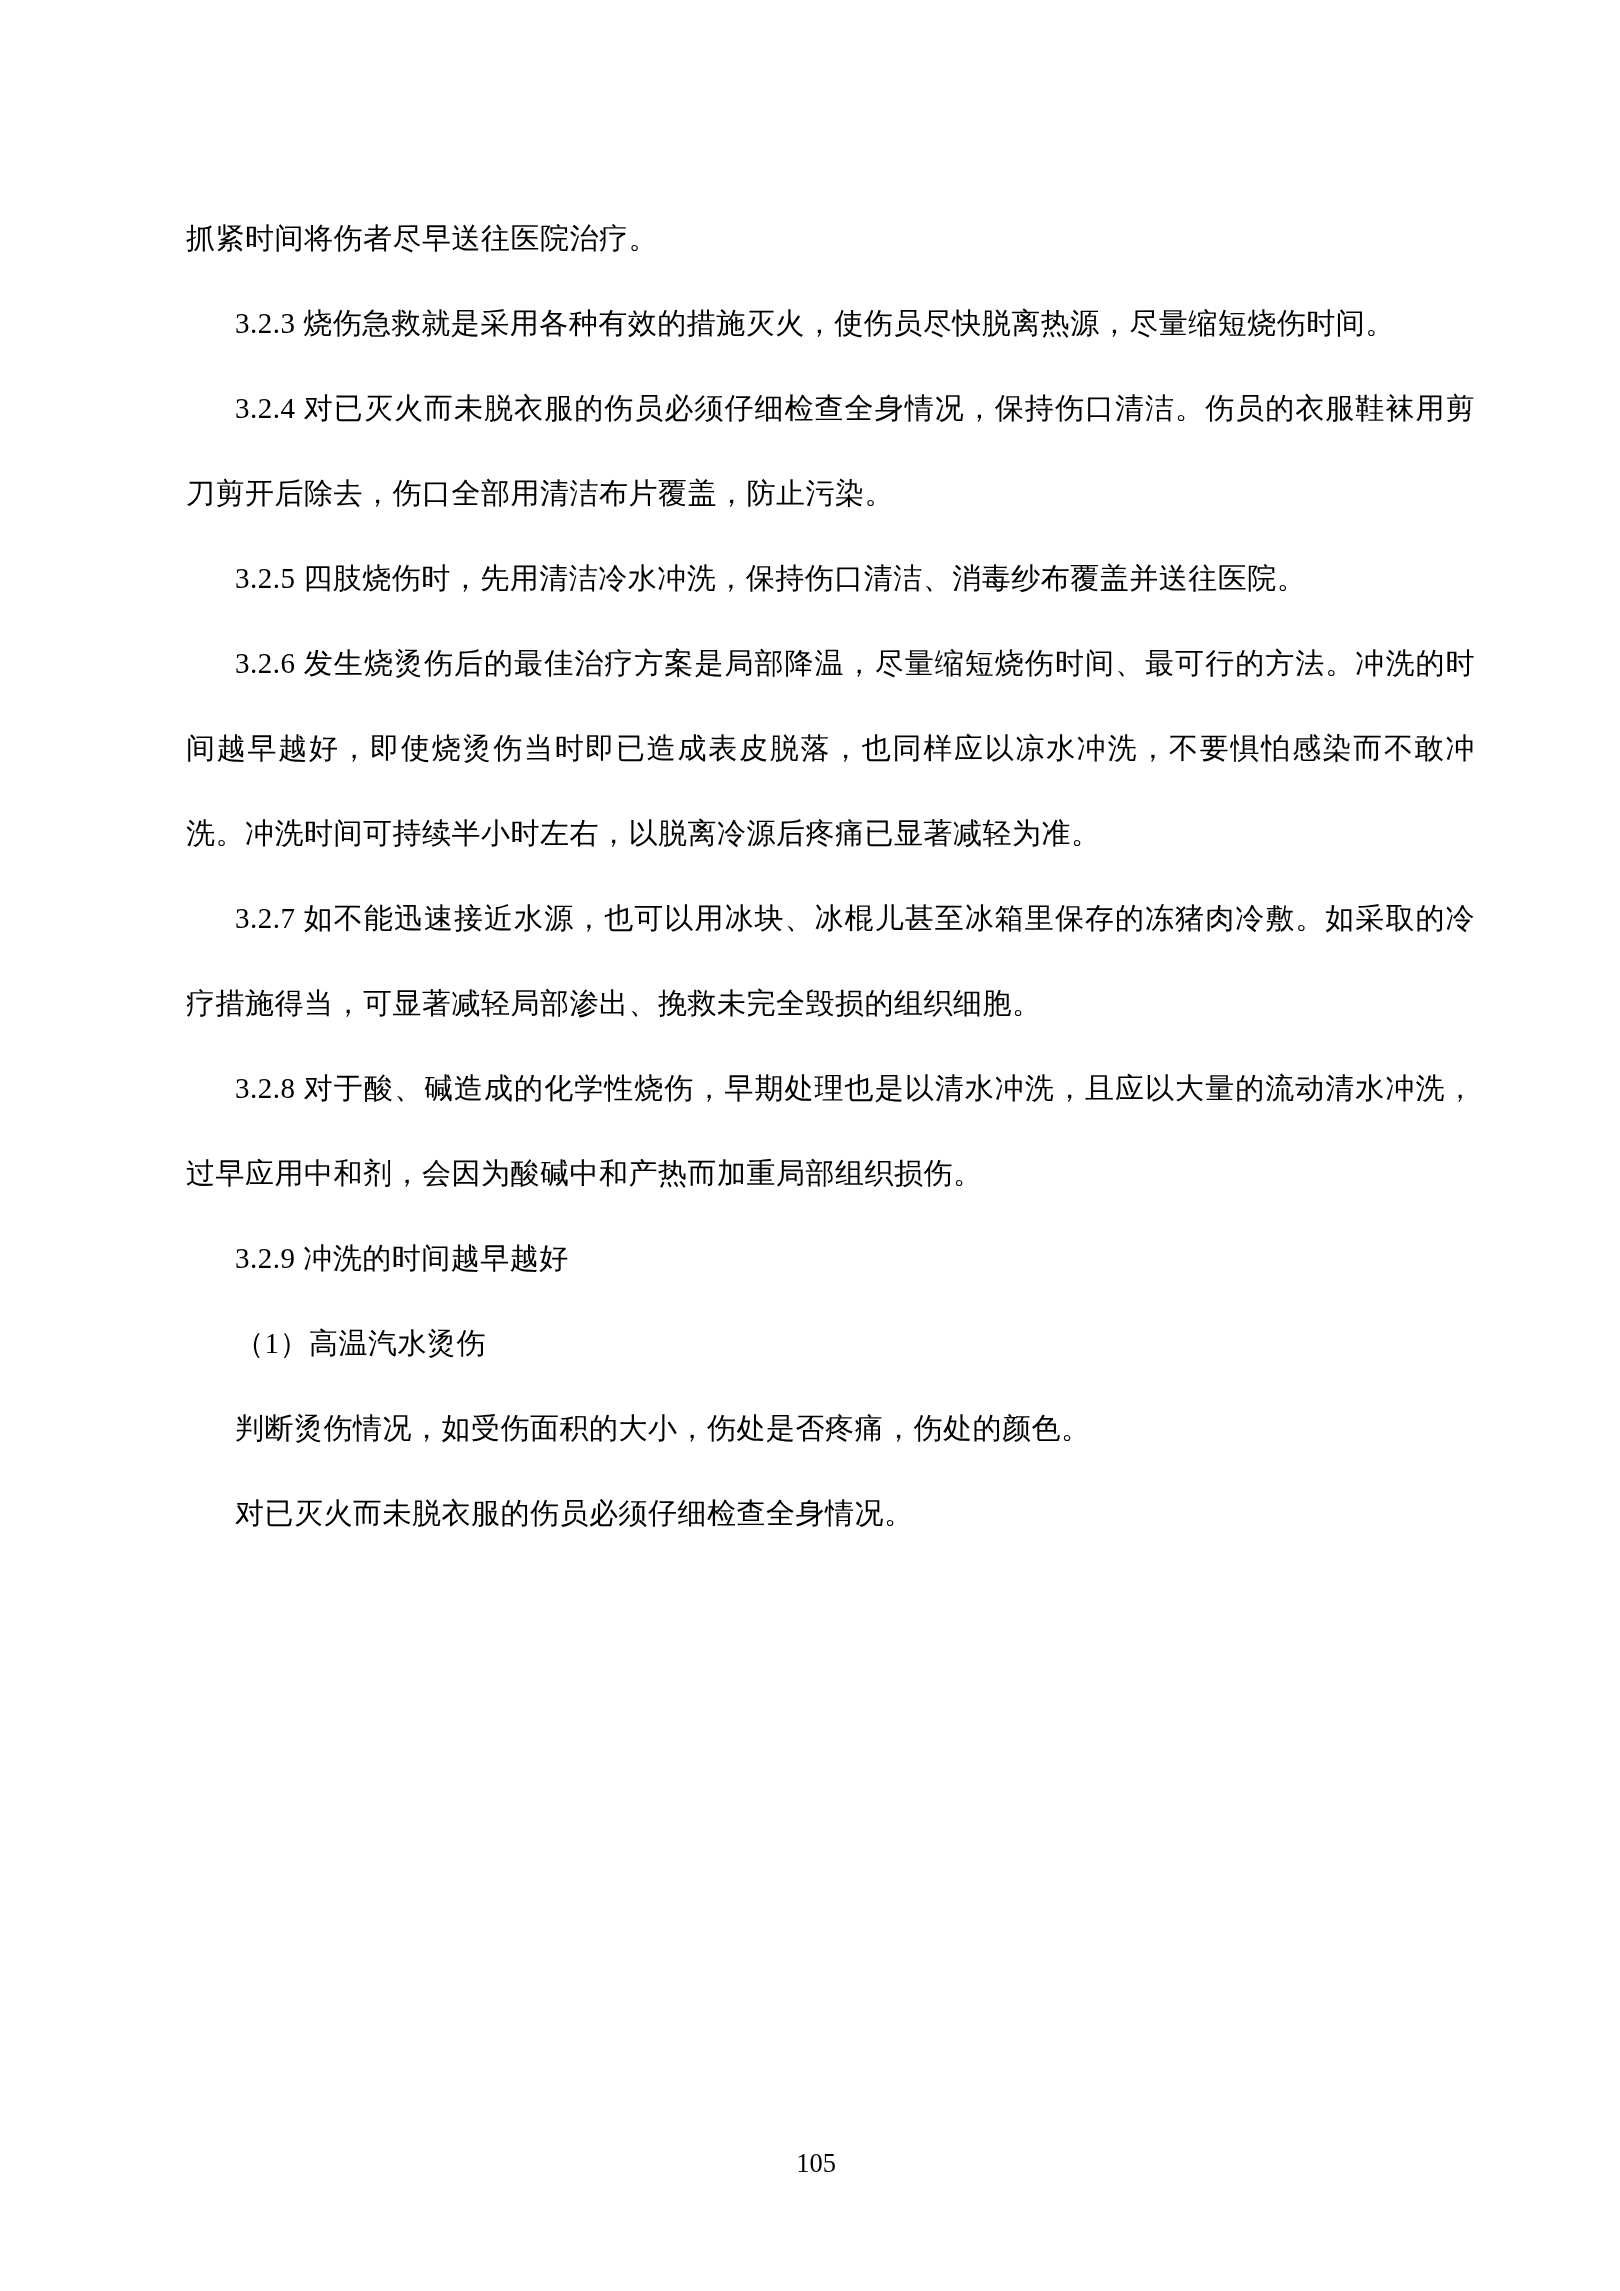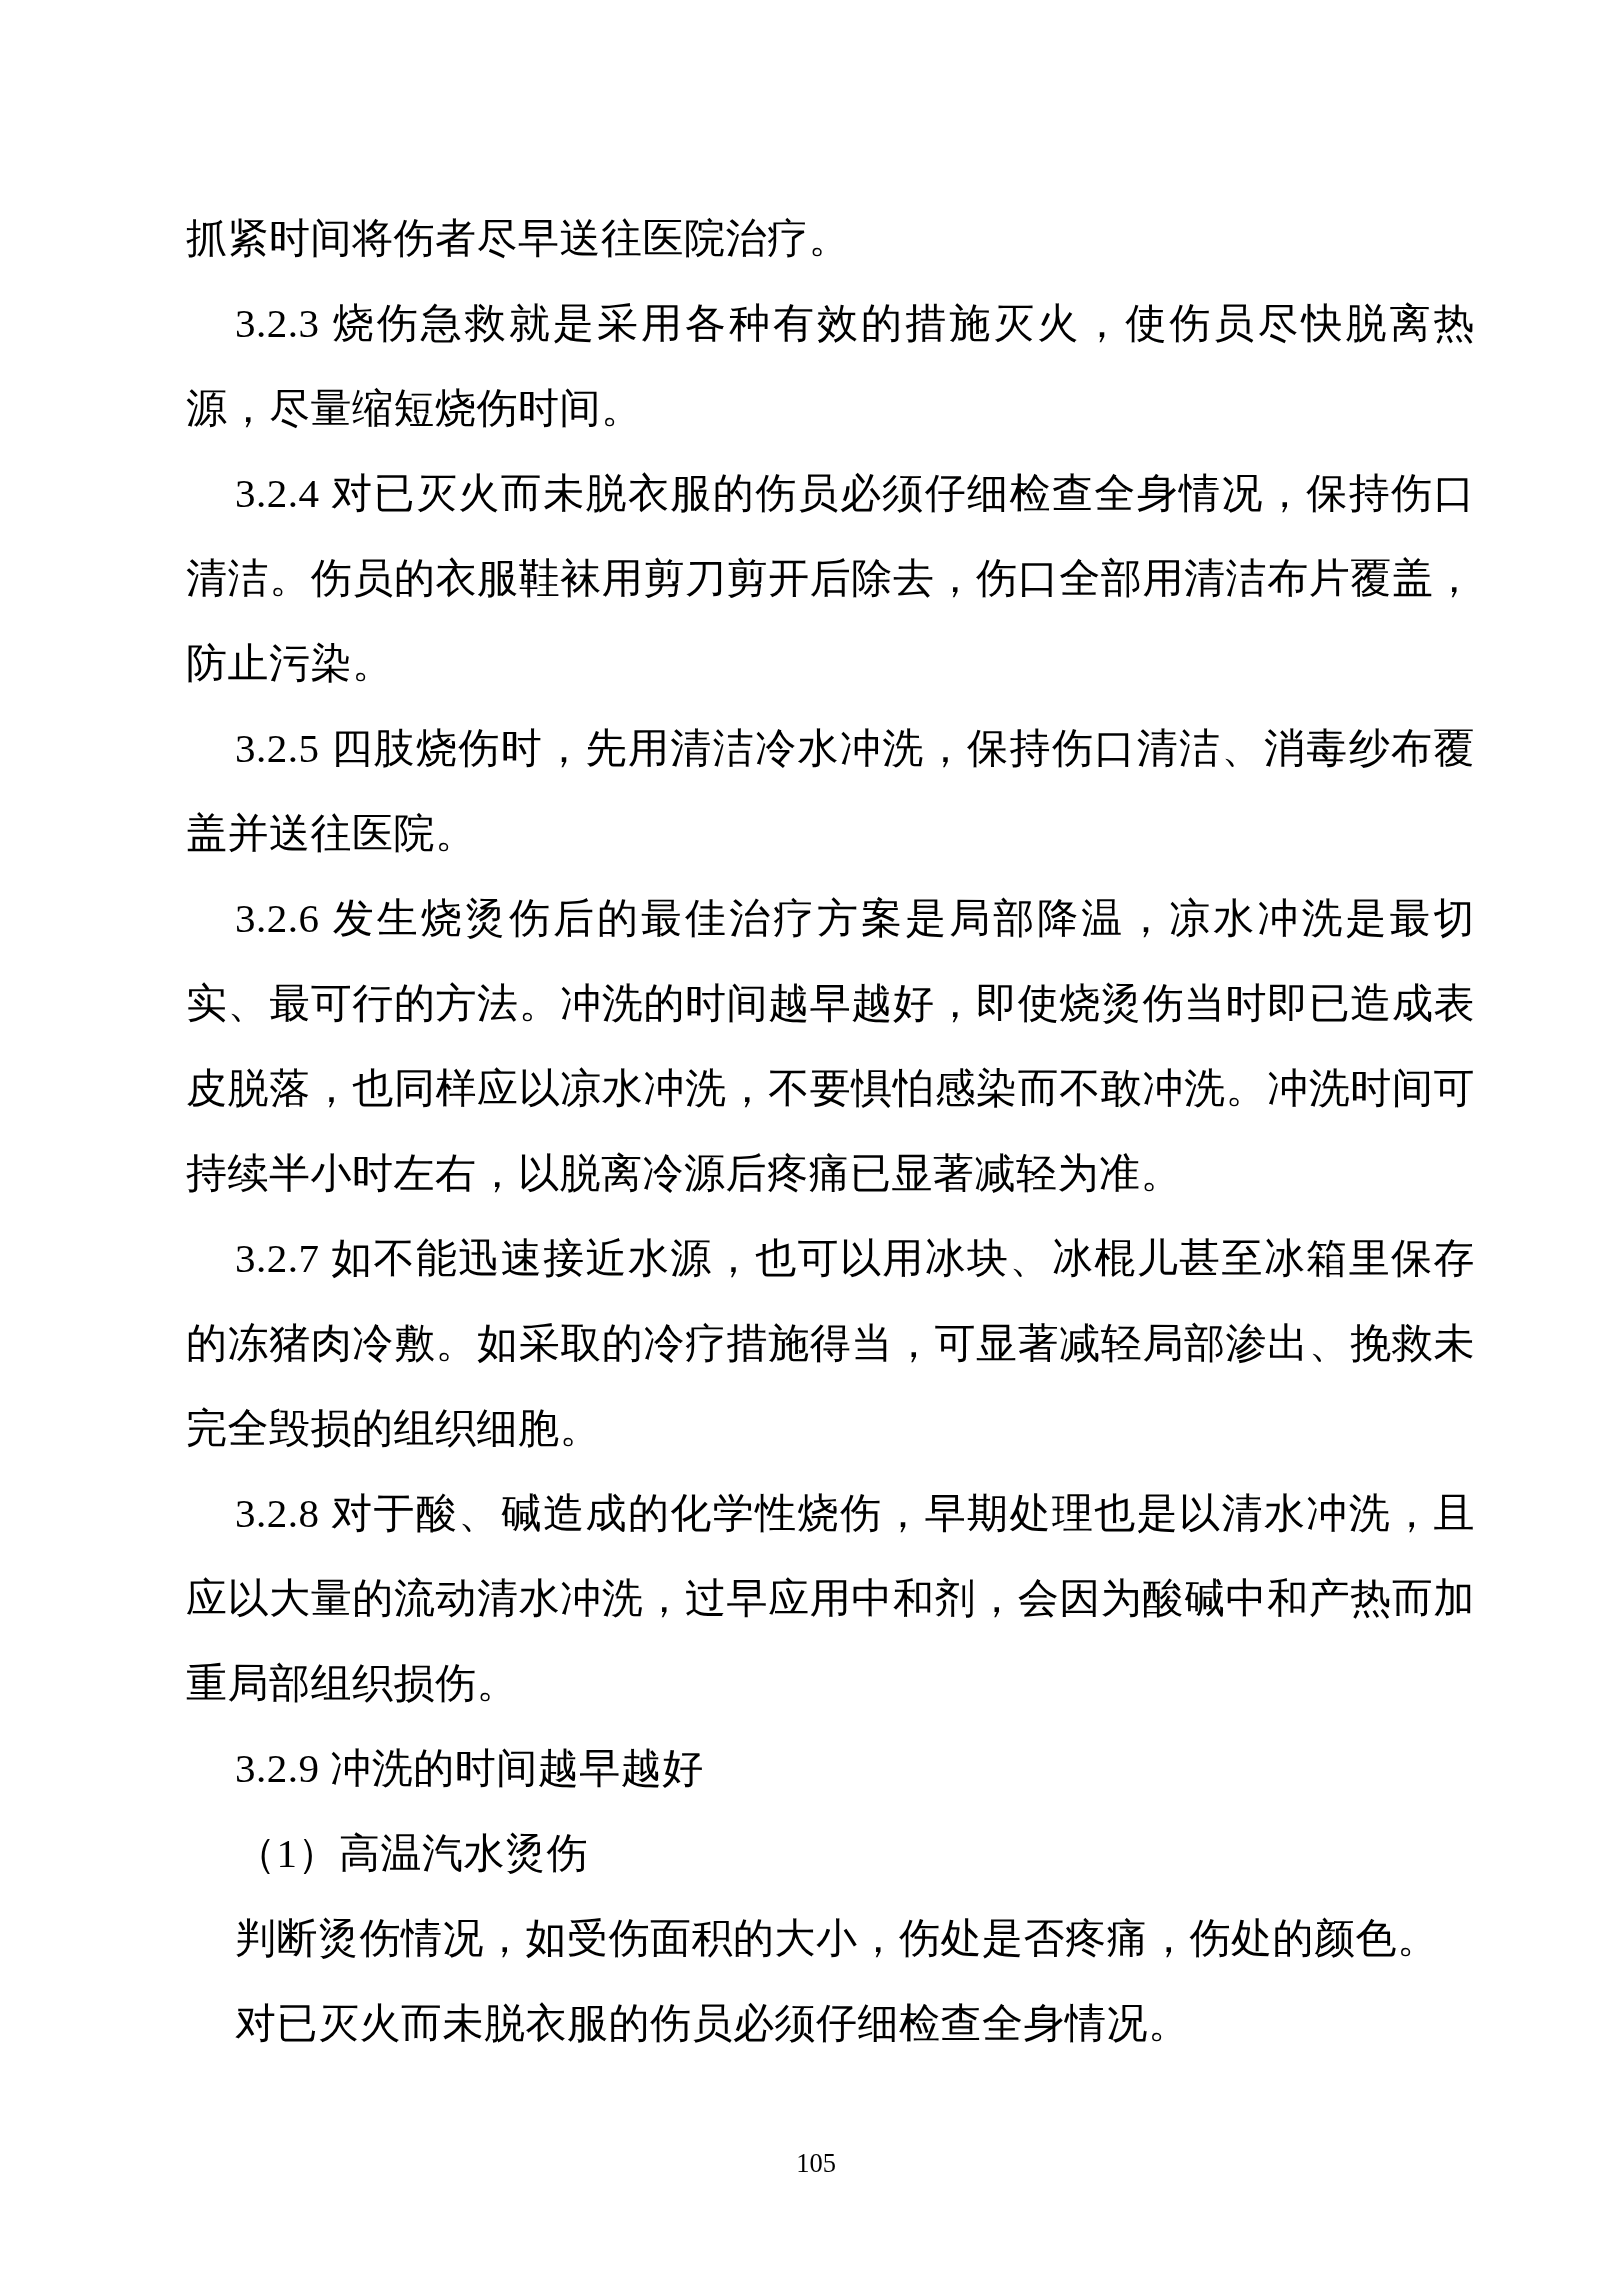--- a/index.html
+++ b/index.html
@@ -14,21 +14,21 @@
     background: #ffffff;
     color: #000000;
     font-family: "Liberation Serif", "DejaVu Serif", serif;
     overflow: hidden;
   }
   .doc-content {
     position: absolute;
     left: 186px;
     top: 196px;
     width: 1289px;
-    font-size: 41px;
+    font-size: 29px;
     line-height: 85px;
     text-align: justify;
     text-justify: inter-ideograph;
     letter-spacing: 0.5px;
   }
   .para {
     margin: 0;
     padding: 0;
   }
   .para.indent {
@@ -47,21 +47,21 @@
 </style>
 </head>
 <body>
 
 <div class="page">
   <div class="doc-content" id="doc-body">
       <p class="para">抓紧时间将伤者尽早送往医院治疗。</p>
       <p class="para indent">3.2.3 烧伤急救就是采用各种有效的措施灭火，使伤员尽快脱离热源，尽量缩短烧伤时间。</p>
       <p class="para indent">3.2.4 对已灭火而未脱衣服的伤员必须仔细检查全身情况，保持伤口清洁。伤员的衣服鞋袜用剪刀剪开后除去，伤口全部用清洁布片覆盖，防止污染。</p>
       <p class="para indent">3.2.5 四肢烧伤时，先用清洁冷水冲洗，保持伤口清洁、消毒纱布覆盖并送往医院。</p>
-      <p class="para indent">3.2.6 发生烧烫伤后的最佳治疗方案是局部降温，凉水冲洗是最切实、最可行的方法。冲洗的时间越早越好，即使烧烫伤当时即已造成表皮脱落，也同样应以凉水冲洗，不要惧怕感染而不敢冲洗。冲洗时间可持续半小时左右，以脱离冷源后疼痛已显著减轻为准。</p>
+      <p class="para indent">3.2.6 发生烧烫伤后的最佳治疗方案是局部降温，尽量缩短烧伤时间、最可行的方法。冲洗的时间越早越好，即使烧烫伤当时即已造成表皮脱落，也同样应以凉水冲洗，不要惧怕感染而不敢冲洗。冲洗时间可持续半小时左右，以脱离冷源后疼痛已显著减轻为准。</p>
       <p class="para indent">3.2.7 如不能迅速接近水源，也可以用冰块、冰棍儿甚至冰箱里保存的冻猪肉冷敷。如采取的冷疗措施得当，可显著减轻局部渗出、挽救未完全毁损的组织细胞。</p>
       <p class="para indent">3.2.8 对于酸、碱造成的化学性烧伤，早期处理也是以清水冲洗，且应以大量的流动清水冲洗，过早应用中和剂，会因为酸碱中和产热而加重局部组织损伤。</p>
       <p class="para indent">3.2.9 冲洗的时间越早越好</p>
       <p class="para indent">（1）高温汽水烫伤</p>
       <p class="para indent">判断烫伤情况，如受伤面积的大小，伤处是否疼痛，伤处的颜色。</p>
       <p class="para indent">对已灭火而未脱衣服的伤员必须仔细检查全身情况。</p>
     </div>
   <div class="page-number">105</div>
 </div>
 

